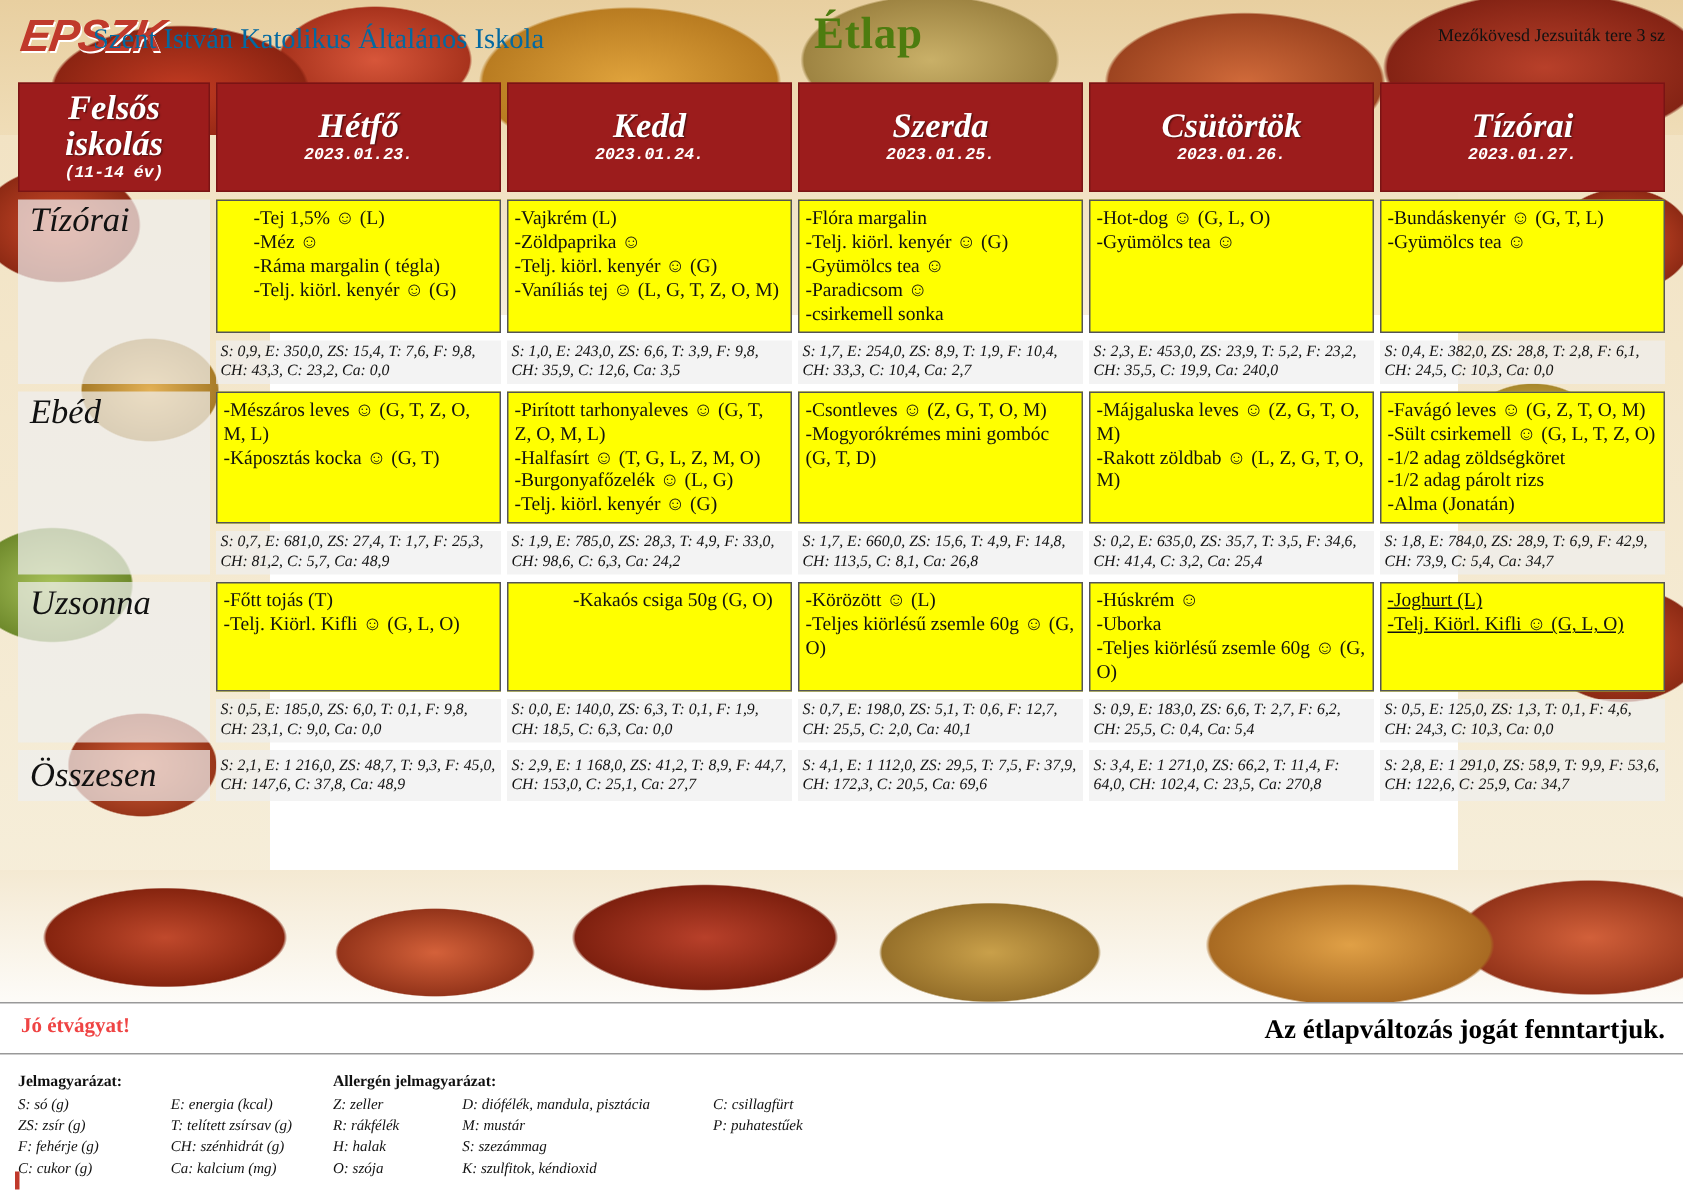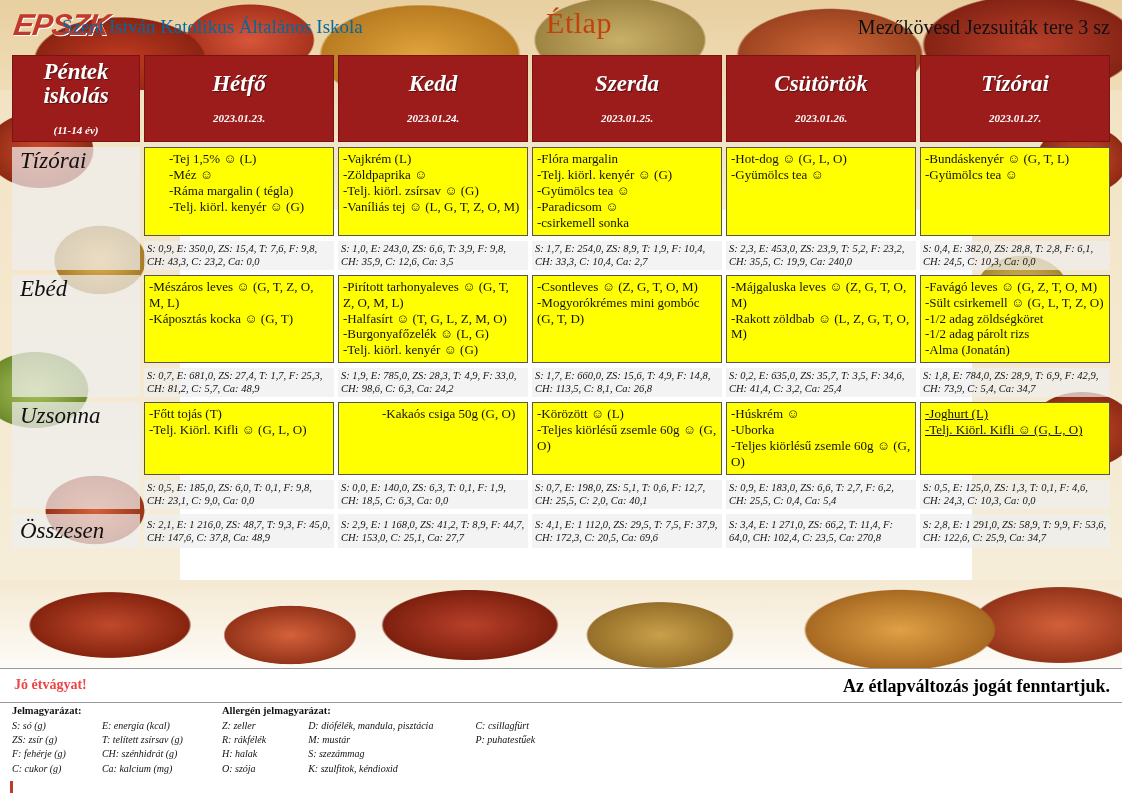--- a/index.html
+++ b/index.html
@@ -79,27 +79,27 @@
     text-shadow:1px 1px 0 #ffffff;
     transform:skewX(-8deg);
   }
   .school-name {
     position:absolute; left:62px; top:16px;
     font-size:19px; color:#0369a1;
   }
   .doc-title {
     position:absolute; left:0; right:0; top:6px;
     text-align:center;
-    font-size:30px; font-weight:normal; color:#c2410c;
+    font-size:30px; font-weight:bold; color:#4d7c0f;
     letter-spacing:0.5px;
     margin-left:36px;
   }
   .address {
     position:absolute; right:12px; top:16px;
-    font-size:20px; color:#111;
+    font-size:12px; color:#111;
   }
 
   
   .menu-wrap {
     position:absolute; left:8px; top:50px; width:1106px;
     z-index:4;
   }
   table.menu {
     width:1106px;
     border-collapse:separate;
@@ -117,21 +117,22 @@
     text-align:center;
     vertical-align:middle;
   }
   th.dayhead .dname {
     font-size:23px; font-style:italic; font-weight:bold;
     line-height:1.05;
     text-shadow:1px 1px 1px rgba(0,0,0,.45);
   }
   th.dayhead .ddate {
     font-size:11px; font-weight:bold; font-style:italic;
-    margin-top:16px;
+    margin-top:2px;
+    font-family:Liberation Mono, monospace;
   }
 
   td.mealname {
     font-size:23px; font-style:italic;
     color:#111;
     background:rgba(238,238,238,0.72);
     border:none;
     padding-left:8px;
     vertical-align:top;
   }
@@ -186,21 +187,21 @@
   }
   .legend {
     position:absolute; left:0; top:36px; width:1122px;
     font-size:10px; font-style:italic; color:#111;
     font-family:"Liberation Serif", serif;
   }
   .legend-title {
     font-weight:bold; font-style:normal; font-size:10.5px;
     margin-bottom:3px;
   }
-  .lg-block { position:absolute; }
+  .lg-block { position:absolute;margin-top:11px; }
   .lg-col { line-height:1.42; }
   .red-tick {
     position:absolute; left:10px; bottom:0; width:3px; height:12px; background:#c0392b;
   }
 </style>
 </head>
 <body>
 
 <div class="bg-food">
   <div class="bg-top"></div>
@@ -223,21 +224,21 @@
       <col class="c0">
         <col class="cd">
         <col class="cd">
         <col class="cd">
         <col class="cd">
         <col class="cd">
     </colgroup>
     <thead>
       <tr>
         <th class="dayhead">
-          <div class="dname">Péntek iskolás</div>
+          <div class="dname">Felsős iskolás</div>
           <div class="ddate">(11-14 év)</div>
         </th>
         <th class="dayhead">
           <div class="dname">Hétfő</div>
           <div class="ddate">2023.01.23.</div>
         </th>
         <th class="dayhead">
           <div class="dname">Kedd</div>
           <div class="ddate">2023.01.24.</div>
         </th>
@@ -258,21 +259,21 @@
     <tbody>
 
       <tr>
         <td class="mealname" rowspan="2">Tízórai</td>
         <td class="cell" style="white-space: pre-line; padding-left: 24px;">-Tej 1,5% ☺ (L)
 -Méz ☺
 -Ráma margalin ( tégla)
 -Telj. kiörl. kenyér ☺ (G)</td>
         <td class="cell" style="white-space: pre-line;">-Vajkrém (L)
 -Zöldpaprika ☺
--Telj. kiörl. zsírsav ☺ (G)
+-Telj. kiörl. kenyér ☺ (G)
 -Vaníliás tej ☺ (L, G, T, Z, O, M)</td>
         <td class="cell" style="white-space: pre-line;">-Flóra margalin
 -Telj. kiörl. kenyér ☺ (G)
 -Gyümölcs tea ☺
 -Paradicsom ☺
 -csirkemell sonka</td>
         <td class="cell" style="white-space: pre-line;">-Hot-dog ☺ (G, L, O)
 -Gyümölcs tea ☺</td>
         <td class="cell" style="white-space: pre-line;">-Bundáskenyér ☺ (G, T, L)
 -Gyümölcs tea ☺</td>
@@ -347,21 +348,21 @@
 
 <div class="footer">
   <div class="footer-top">
     <div class="bon-appetit">Jó étvágyat!</div>
     <div class="rights">Az étlapváltozás jogát fenntartjuk.</div>
   </div>
 
   <div class="legend">
     <div class="lg-block" style="left:12px; top:0;">
       <div class="legend-title">Jelmagyarázat:</div>
-      <div style="display:flex; gap:36px;">
+      <div style="display:flex; gap:48px;">
         <div class="lg-col">
           <div>S: só (g)</div>
           <div>ZS: zsír (g)</div>
           <div>F: fehérje (g)</div>
           <div>C: cukor (g)</div>
         </div>
         <div class="lg-col">
           <div>E: energia (kcal)</div>
           <div>T: telített zsírsav (g)</div>
           <div>CH: szénhidrát (g)</div>

